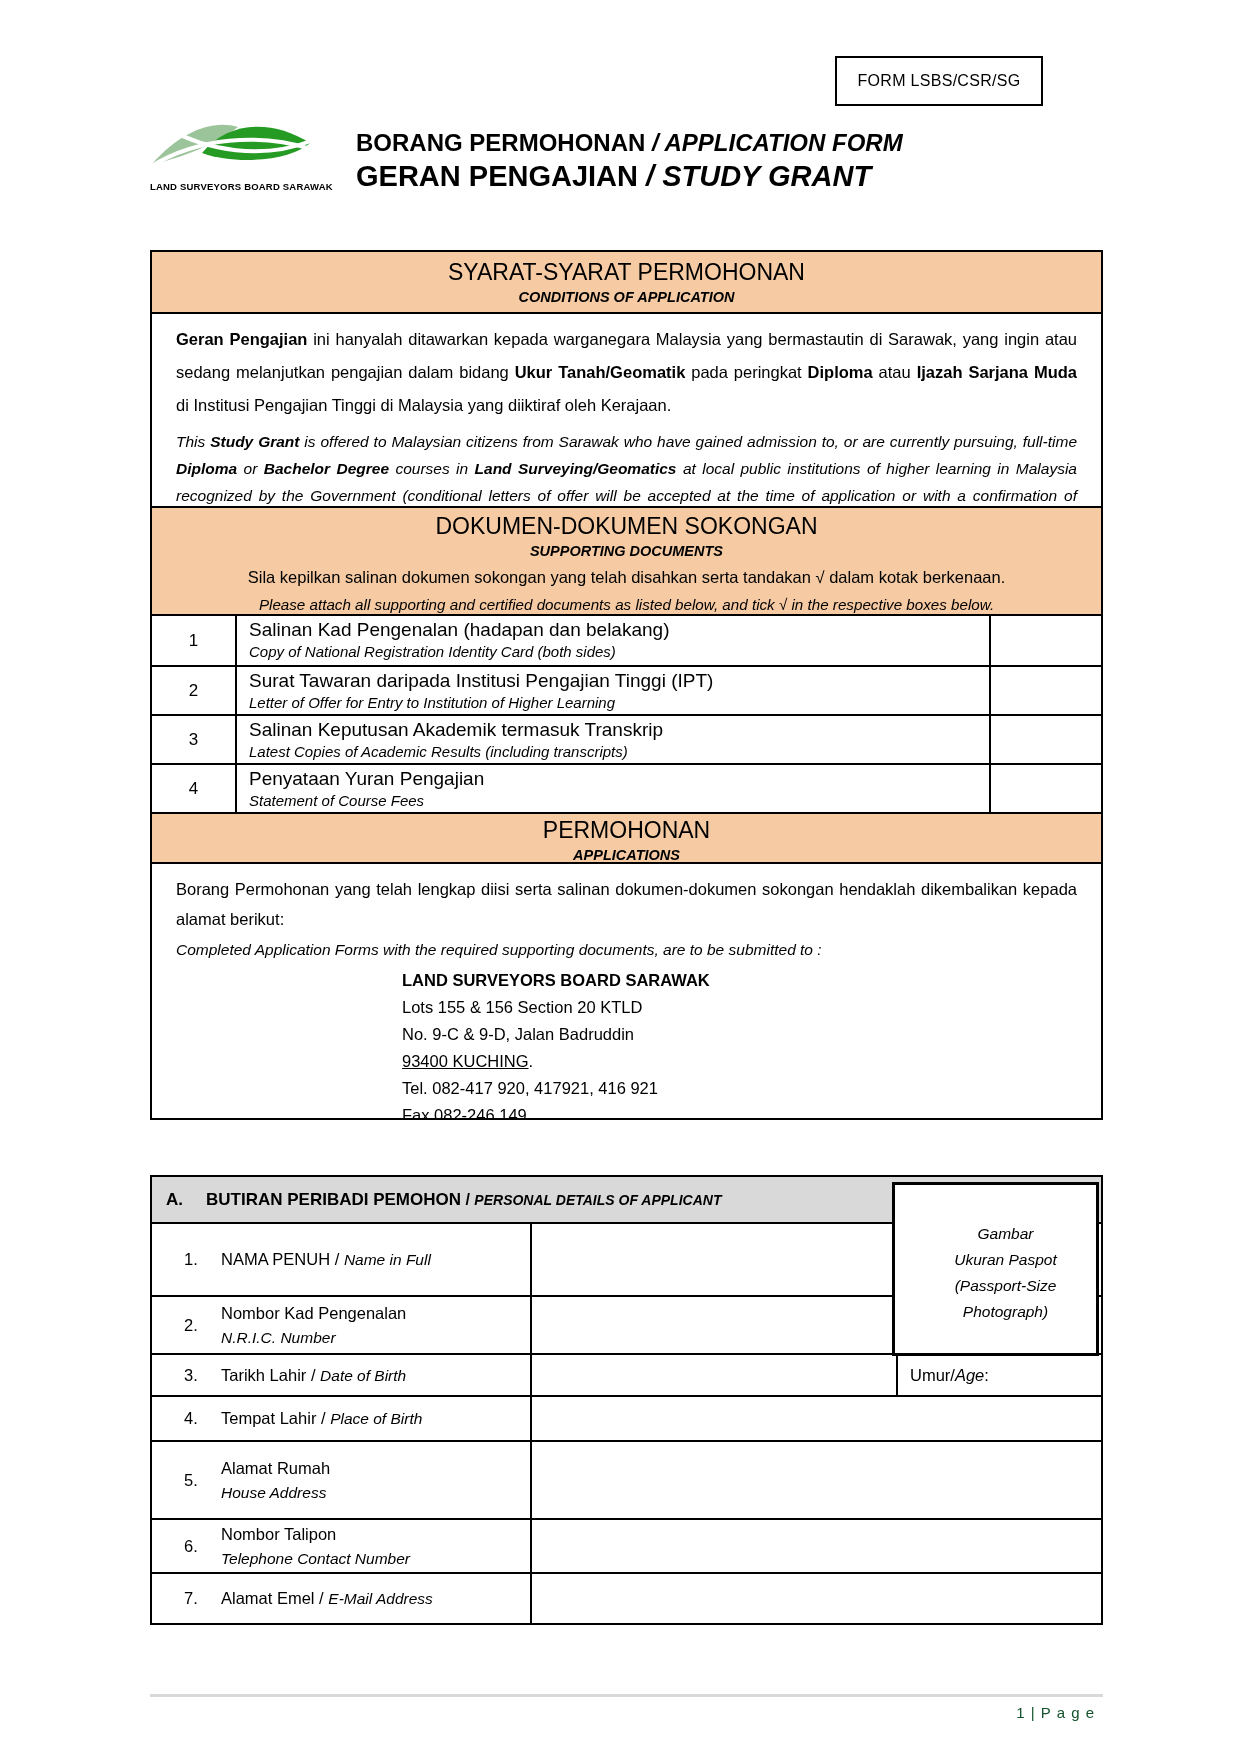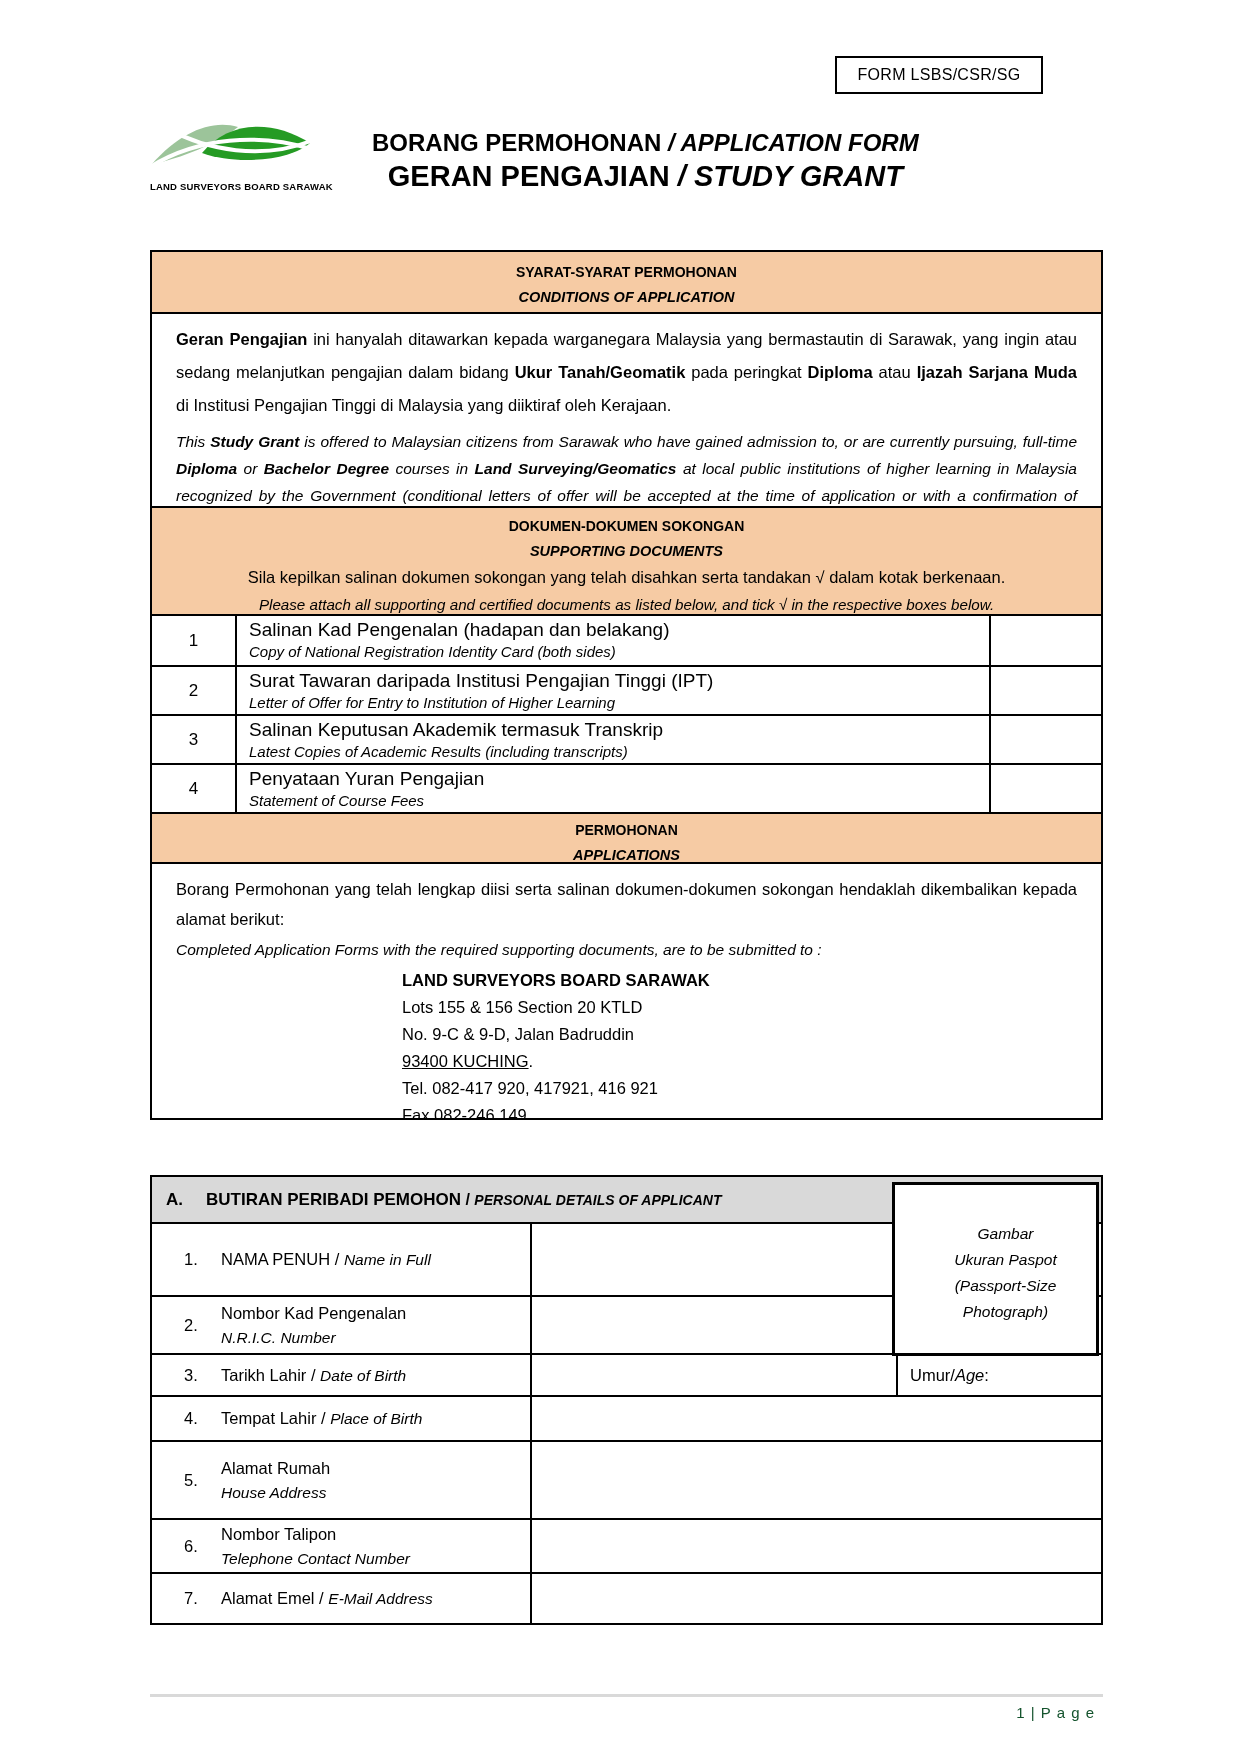--- a/index.html
+++ b/index.html
@@ -4,38 +4,38 @@
 <style>
   html,body{margin:0;padding:0;background:#ffffff;}
   .page{position:relative;width:1241px;height:1754px;background:#fff;overflow:hidden;
         font-family:"Liberation Sans","DejaVu Sans",sans-serif;color:#000;}
   .b{font-weight:bold;}
   .bi{font-weight:bold;font-style:italic;}
   em{font-style:italic;}
   .u{text-decoration:underline;}
 
   
-  .form-code{position:absolute;left:835px;top:56px;width:208px;height:38px;
+  .form-code{position:absolute;left:835px;top:56px;width:208px;height:50px;
              border:2px solid #000;box-sizing:border-box;display:flex;align-items:center;justify-content:center;
              font-size:16px;letter-spacing:.3px;}
 
   
   .logo-wrap{position:absolute;left:150px;top:116px;width:180px;}
   .logo-caption{font-size:9.5px;font-weight:bold;letter-spacing:.2px;margin-top:1px;white-space:nowrap;}
 
   
-  .title{position:absolute;left:372px;top:128px;white-space:nowrap;text-align:center;}
+  .title{position:absolute;left:356px;top:128px;white-space:nowrap;}
   .t1{font-size:24px;line-height:30px;}
   .t2{font-size:29px;line-height:36px;}
 
   
   .tbl1{position:absolute;left:150px;top:250px;width:953px;border:2px solid #000;box-sizing:border-box;background:#fff;}
   .band{background:#F6CBA4;text-align:center;box-sizing:border-box;overflow:hidden;}
   .band1{height:62px;border-bottom:2px solid #000;padding-top:6px;}
-  .band-title{font-size:14px;font-weight:bold;line-height:28px;}
+  .band-title{font-size:23px;font-weight:normal;line-height:28px;}
   .band-sub{font-size:14.5px;font-weight:bold;font-style:italic;line-height:23px;}
   .body1{height:192px;box-sizing:border-box;padding:9px 24px 0 24px;overflow:hidden;}
   .para-my{margin:0;font-size:16.5px;line-height:33px;text-align:justify;}
   .para-en{margin:6px 0 0 0;font-size:15.5px;line-height:27px;text-align:justify;font-style:italic;}
   .band2{height:110px;border-top:2px solid #000;border-bottom:2px solid #000;padding-top:4px;}
   .band2 .l3{font-size:16.5px;line-height:29px;}
   .band2 .l4{font-size:15.2px;line-height:25px;font-style:italic;}
   .docrow{display:flex;height:49px;box-sizing:border-box;}
   .docrow + .docrow{border-top:2px solid #000;}
   .dnum{width:85px;border-right:2px solid #000;box-sizing:border-box;display:flex;align-items:center;justify-content:center;font-size:17px;}

